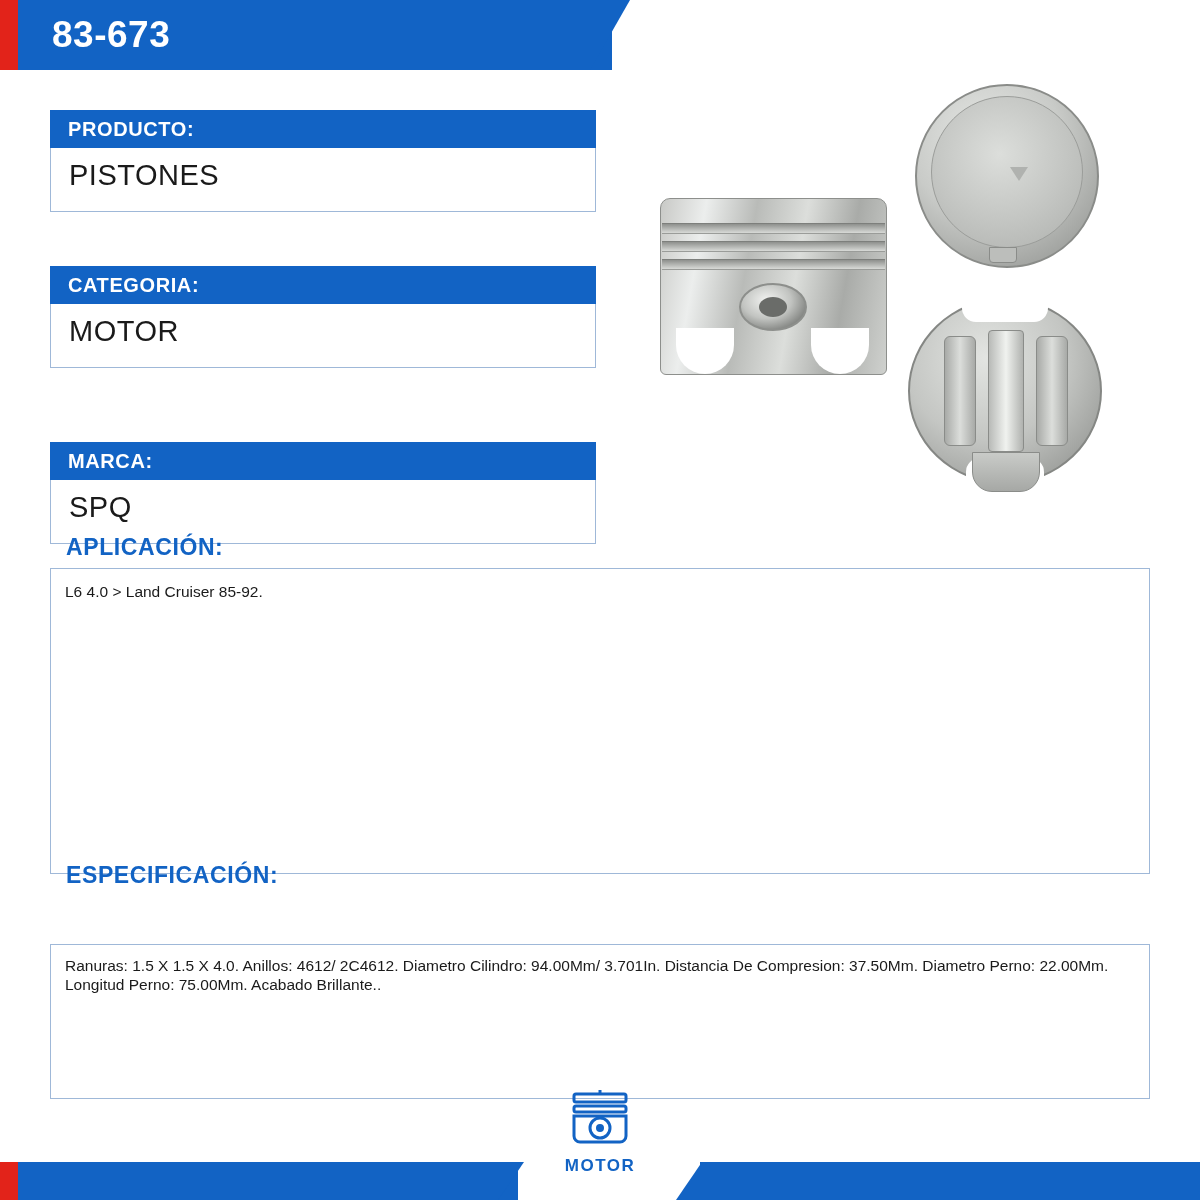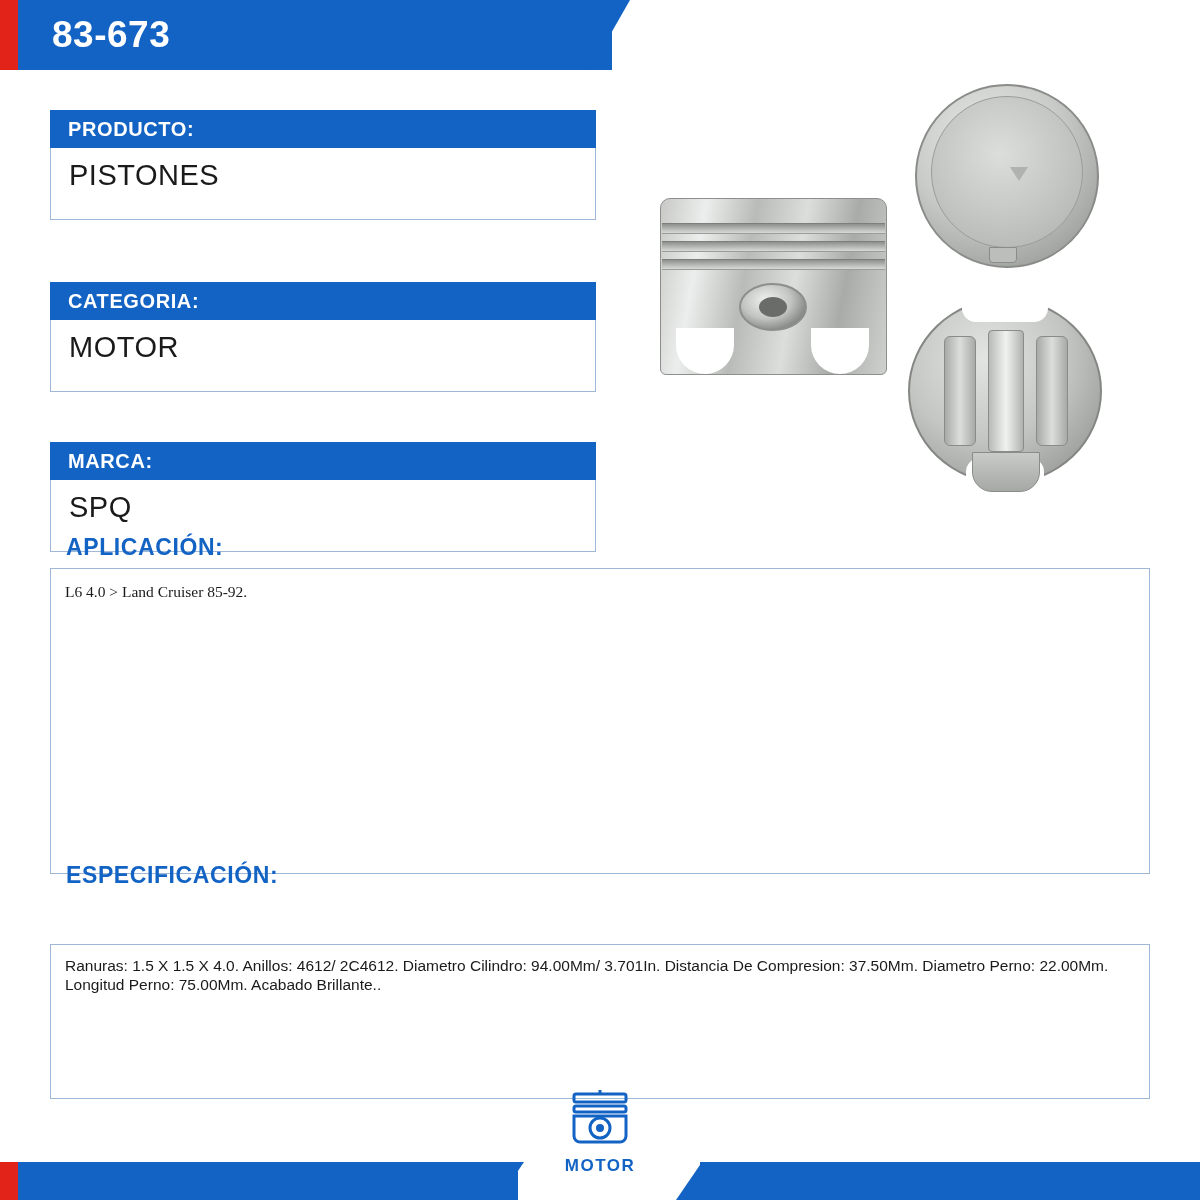--- a/index.html
+++ b/index.html
@@ -63,37 +63,37 @@
     color: #ffffff;
     font-size: 20px;
     font-weight: bold;
     letter-spacing: 0.6px;
     display: flex;
     align-items: center;
     padding-left: 18px;
     box-sizing: border-box;
   }
   .field-value-box {
-    height: 72px;
+    height: 64px;
     border: 1px solid #9fb8d8;
     border-top: none;
     box-sizing: border-box;
     display: flex;
     align-items: flex-start;
     padding: 8px 0 0 18px;
   }
   .field-value {
     font-size: 29px;
     color: #1a1a1a;
     letter-spacing: 0.5px;
     line-height: 38px;
   }
 
   #block-producto { top: 110px; }
-  #block-categoria { top: 282px; border-radius: 20px; }
+  #block-categoria { top: 266px; border-radius: 20px; }
   #block-marca { top: 432px; margin-top: 10px; }
 
   
   .section-title {
     position: absolute;
     left: 66px;
     color: #1263c4;
     font-size: 23px;
     font-weight: bold;
     letter-spacing: 0.6px;
@@ -106,21 +106,20 @@
     position: absolute;
     left: 50px;
     width: 1100px;
     border: 1px solid #9fb8d8;
     box-sizing: border-box;
     background: #ffffff;
   }
   #box-aplicacion {
     top: 568px;
     height: 306px;
-    font-family: Liberation Serif, serif;
   }
   #box-especificacion {
     top: 932px;
     height: 155px;
     margin-top: 12px;
   }
   .box-text {
     font-size: 15.5px;
     color: #1a1a1a;
     line-height: 20px;

